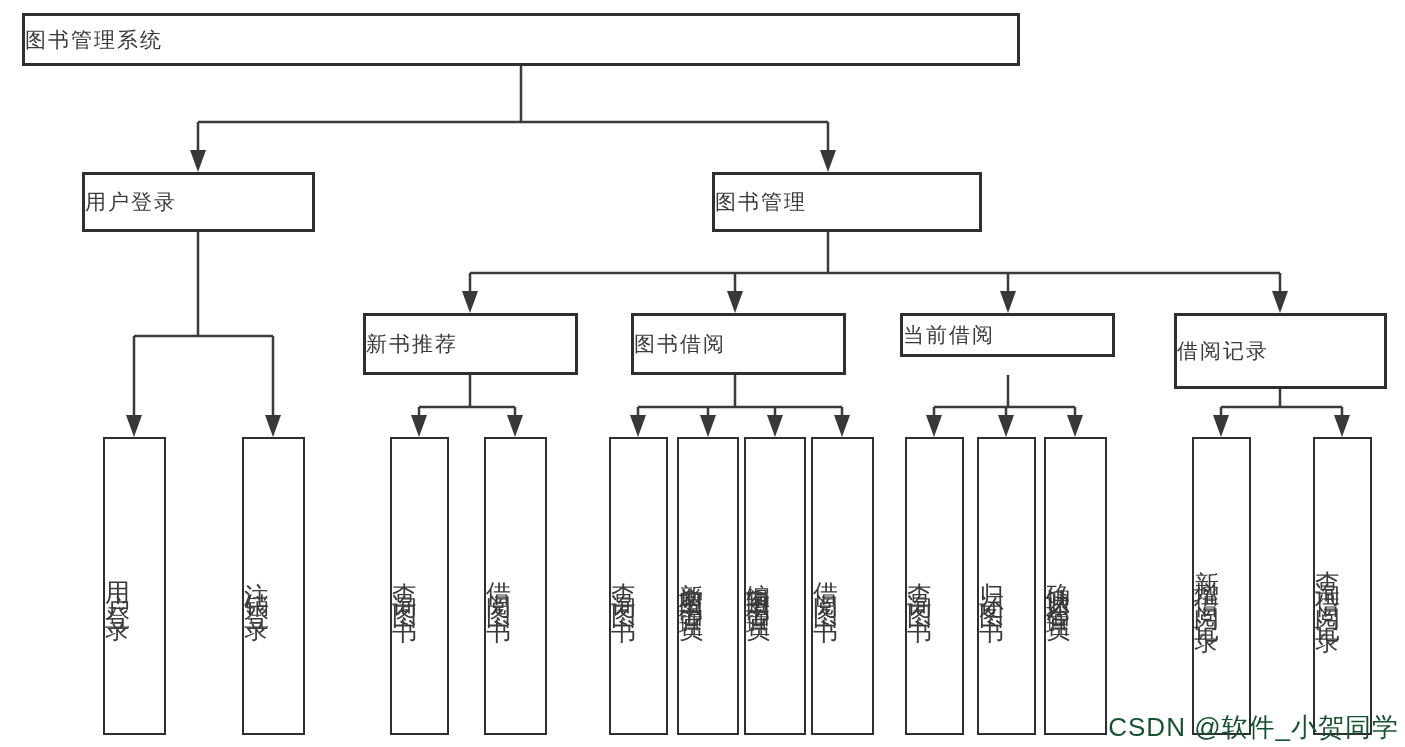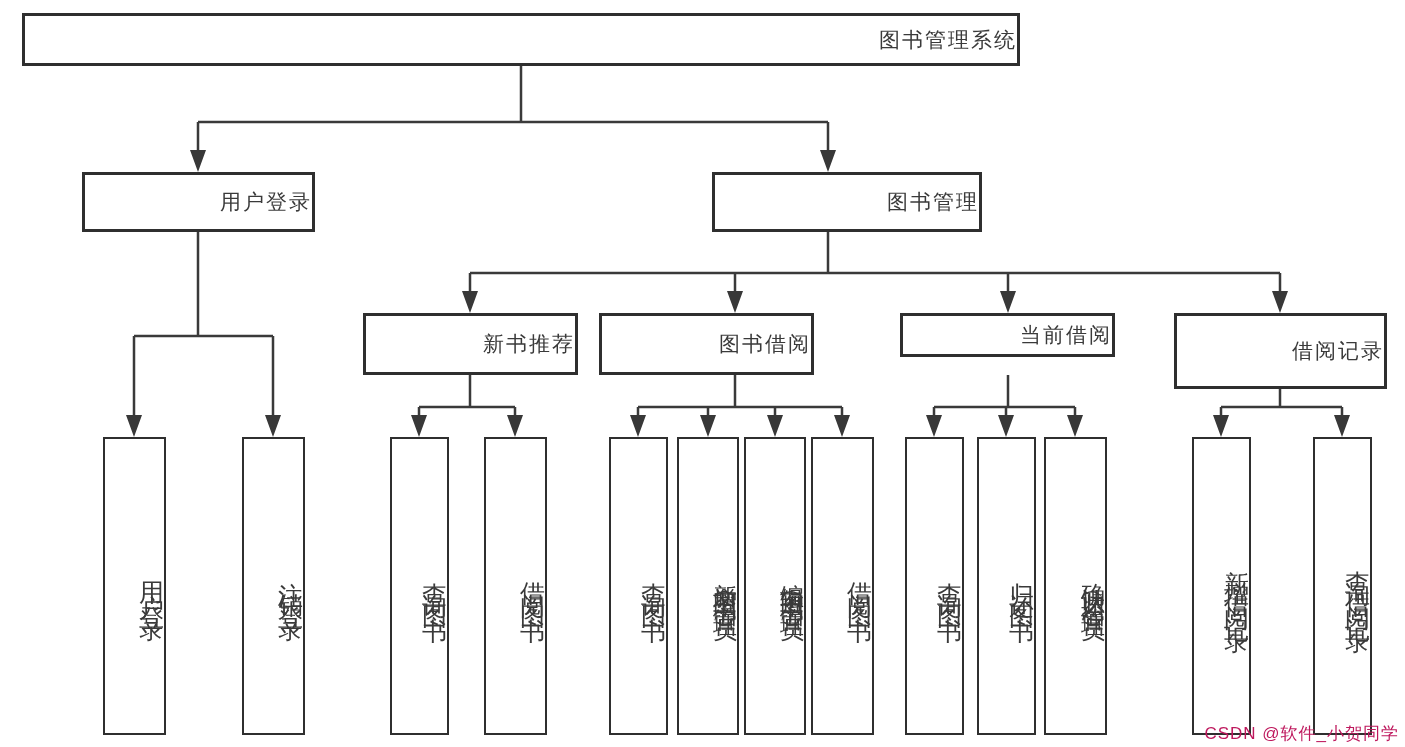--- a/index.html
+++ b/index.html
@@ -11,21 +11,21 @@
     overflow:hidden;
   }
   .wires{position:absolute;left:0;top:0;width:1405px;height:747px;}
   .wire{fill:none;stroke:#3a3a3a;stroke-width:2.5;}
   .arrow{fill:#383838;stroke:none;}
   .box{
     position:absolute;
     box-sizing:border-box;
     border:3px solid #2f2f2f;
     background:#ffffff;
-    display:flex;align-items:center;justify-content:flex-end;
+    display:flex;align-items:center;justify-content:flex-start;
     color:#3a3a3a;
   }
   .hbox span{
     font-size:21px;letter-spacing:2px;white-space:nowrap;
     color:#3a3a3a;
   }
   .vbox{border-width:2.5px;}
   .vbox span{
     writing-mode:vertical-rl;
     text-orientation:mixed;
@@ -34,22 +34,22 @@
     line-height:1;
     color:#3a3a3a;
   }
   .vbox.vlong span{
     font-size:24px;
     letter-spacing:5px;
   }
   .watermark{
     position:absolute;
     right:6px;bottom:2px;
-    font-size:17px;
-    color:#be185d;
+    font-size:26px;
+    color:#14532d;
     letter-spacing:1px;
     white-space:nowrap;
   }
 </style>
 </head>
 <body>
 
 <div class="canvas">
 
   <svg class="wires" viewBox="0 0 1405 747">
@@ -83,21 +83,21 @@
   <div class="box hbox" style="left:82px;top:172px;width:233px;height:60px">
     <span>用户登录</span>
   </div>
   <div class="box hbox" style="left:712px;top:172px;width:270px;height:60px">
     <span>图书管理</span>
   </div>
 
   <div class="box hbox" style="left:363px;top:313px;width:215px;height:62px">
     <span>新书推荐</span>
   </div>
-  <div class="box hbox" style="left:599px;top:313px;width:215px;height:62px">
+  <div class="box hbox" style="left:631px;top:313px;width:215px;height:62px">
     <span>图书借阅</span>
   </div>
   <div class="box hbox" style="left:900px;top:313px;width:215px;height:44px">
     <span>当前借阅</span>
   </div>
   <div class="box hbox" style="left:1174px;top:313px;width:213px;height:76px">
     <span>借阅记录</span>
   </div>
 
   <div class="box vbox" style="left:103px;top:437px;width:63px;height:298px">

